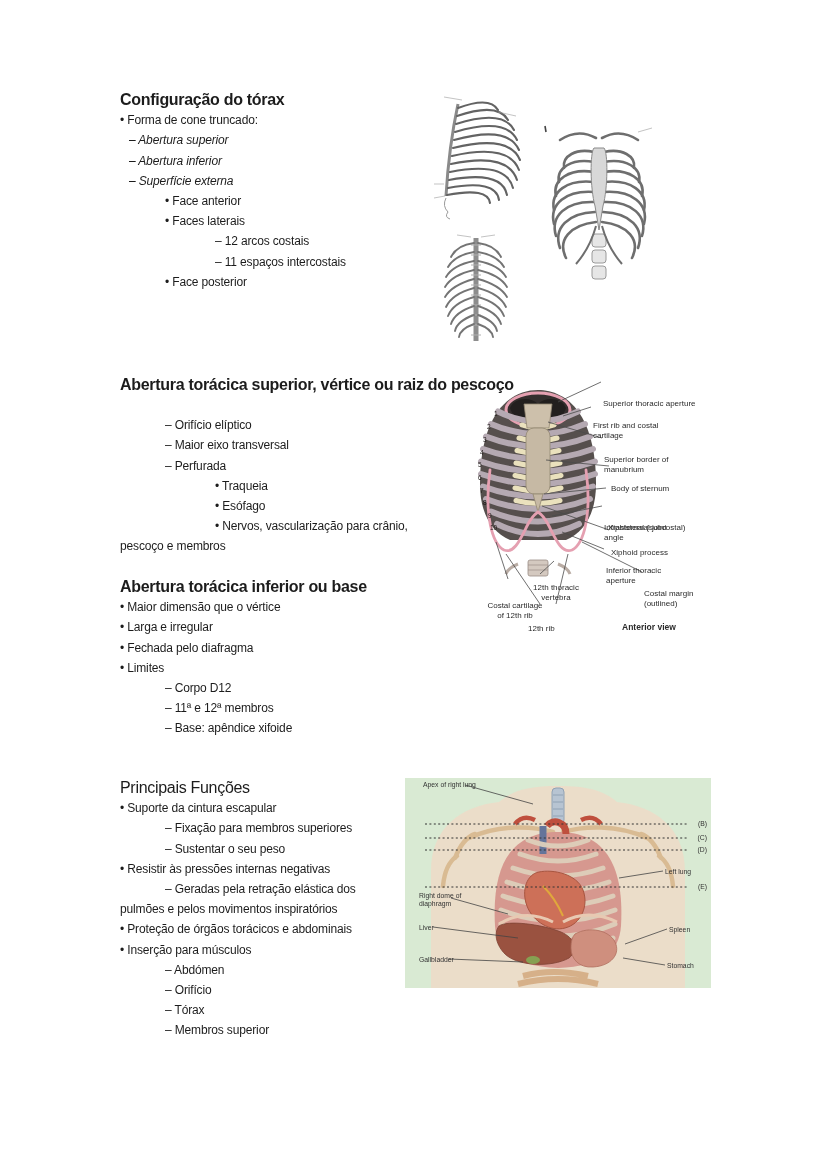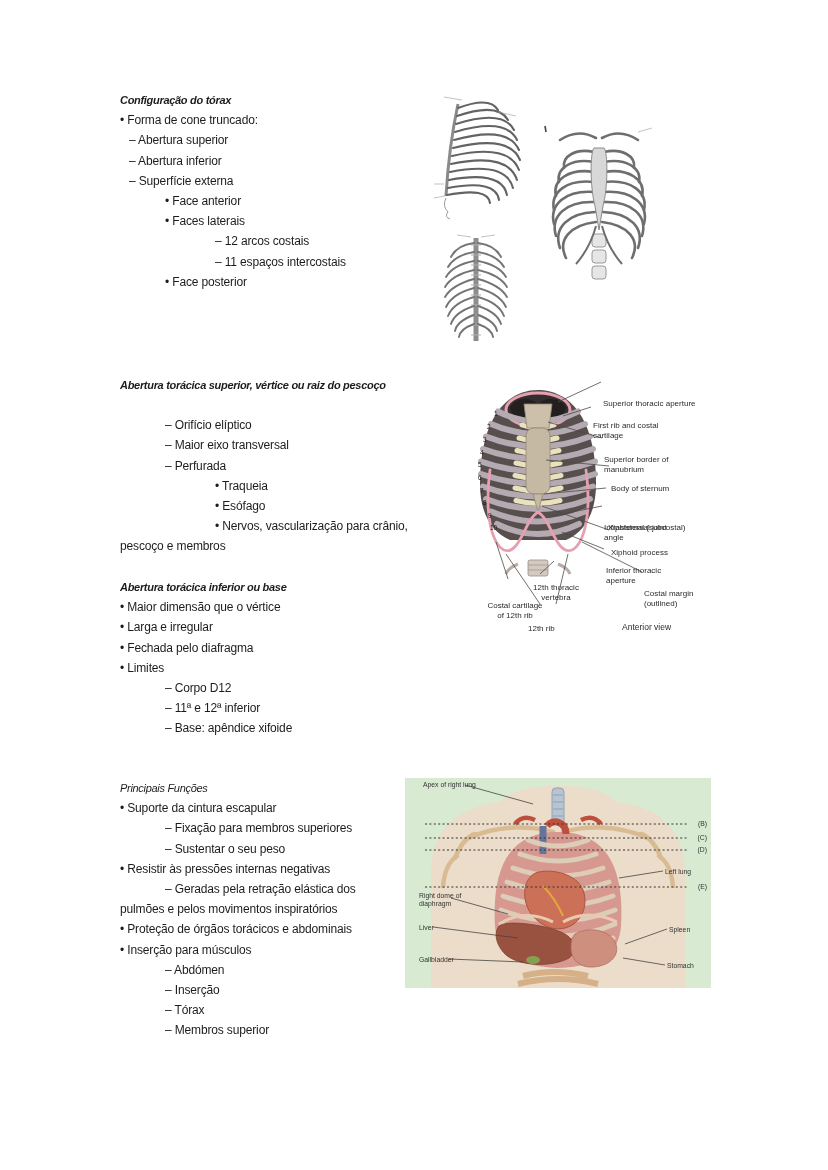--- a/index.html
+++ b/index.html
@@ -2,34 +2,34 @@
 <html><head>
 <meta charset="utf-8">
 <style>
   html,body{margin:0;padding:0;background:#ffffff;}
   .page{
     position:relative;width:828px;height:1170px;background:#ffffff;overflow:hidden;
     font-family:"Liberation Sans",sans-serif;color:#1c1c1c;
   }
   
   .text-section{position:absolute;left:120px;width:345px;}
-  .sec-heading{font-size:11px;line-height:20.2px;letter-spacing:-0.3px;white-space:nowrap;font-style:italic;}
+  .sec-heading{font-size:16px;line-height:20.2px;letter-spacing:-0.3px;white-space:nowrap;}
   .sec-heading.bold{font-weight:bold;}
   .gap-after{height:20px;}
   .tline{font-size:12px;line-height:20.2px;white-space:nowrap;letter-spacing:-0.15px;}
   .ind0{padding-left:0;}
-  .ind1{padding-left:9px;}
+  .ind1{padding-left:9px;font-style:italic;}
   .ind2{padding-left:45px;}
   .ind3{padding-left:95px;}
 
   
   .fig{position:absolute;}
   .fig-label{position:absolute;font-size:8px;line-height:9.5px;color:#2b2b2b;margin-top:21px;}
   .fig-label.center{text-align:center;}
-  .fig-label.bold{font-weight:normal;font-size:8.5px;}
+  .fig-label.bold{font-weight:bold;font-size:8.5px;}
   .fig3-label{position:absolute;font-size:6.8px;line-height:8px;color:#333;}
   .fig3-label.right{text-align:right;}
 </style>
 </head>
 <body>
 
 <div class="page">
 
   <section class="text-section" style="top:90px">
     <div class="sec-heading bold">Configuração do tórax</div>
@@ -61,38 +61,38 @@
   </section>
 
   <section class="text-section" style="top:577px">
     <div class="sec-heading bold">Abertura torácica inferior ou base</div>
     <div>
         <div class="tline ind0">• Maior dimensão que o vértice</div>
         <div class="tline ind0">• Larga e irregular</div>
         <div class="tline ind0">• Fechada pelo diafragma</div>
         <div class="tline ind0">• Limites</div>
         <div class="tline ind2">– Corpo D12</div>
-        <div class="tline ind2">– 11ª e 12ª inferior</div>
+        <div class="tline ind2">– 11ª e 12ª membros</div>
         <div class="tline ind2">– Base: apêndice xifoide</div>
       </div>
   </section>
 
   <section class="text-section" style="top:778px">
     <div class="sec-heading">Principais Funções</div>
     <div>
         <div class="tline ind0">• Suporte da cintura escapular</div>
         <div class="tline ind2">– Fixação para membros superiores</div>
         <div class="tline ind2">– Sustentar o seu peso</div>
         <div class="tline ind0">• Resistir às pressões internas negativas</div>
         <div class="tline ind2">– Geradas pela retração elástica dos</div>
         <div class="tline ind0">pulmões e pelos movimentos inspiratórios</div>
         <div class="tline ind0">• Proteção de órgãos torácicos e abdominais</div>
         <div class="tline ind0">• Inserção para músculos</div>
         <div class="tline ind2">– Abdómen</div>
-        <div class="tline ind2">– Inserção</div>
+        <div class="tline ind2">– Orifício</div>
         <div class="tline ind2">– Tórax</div>
         <div class="tline ind2">– Membros superior</div>
       </div>
   </section>
 
   <div class="fig" style="left:425px;top:88px;width:235px;height:262px">
 
     <svg style="position:absolute;left:3px;top:4px" width="105" height="128" viewBox="0 0 105 128">
       <path d="M30 12 C24 40 20 70 18 104" stroke="#8a8a8a" stroke-width="3" fill="none"></path>
       <g stroke="#636363" stroke-width="2.1" fill="none" stroke-linecap="round">

